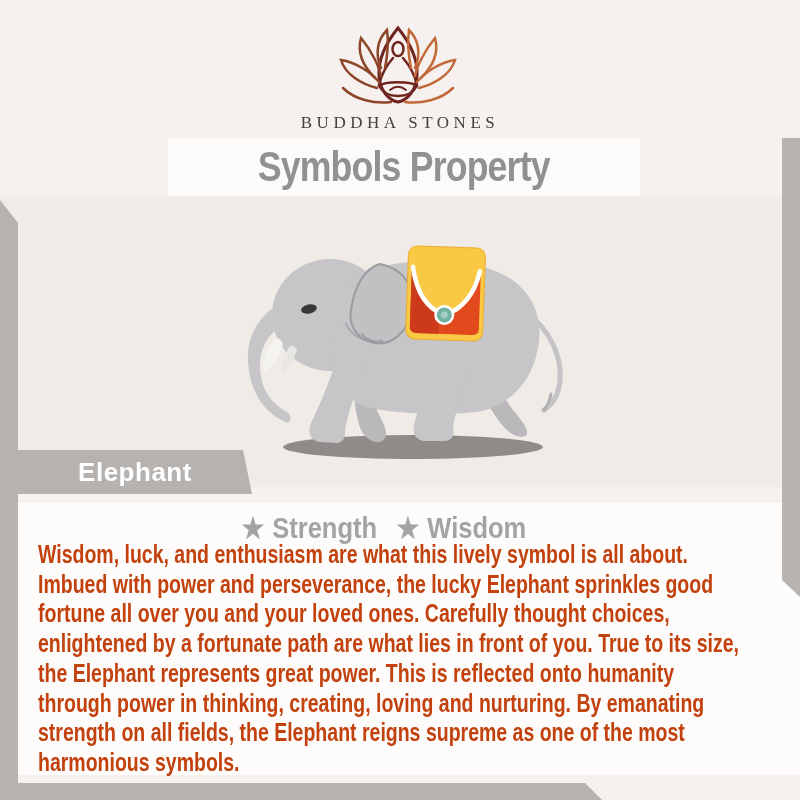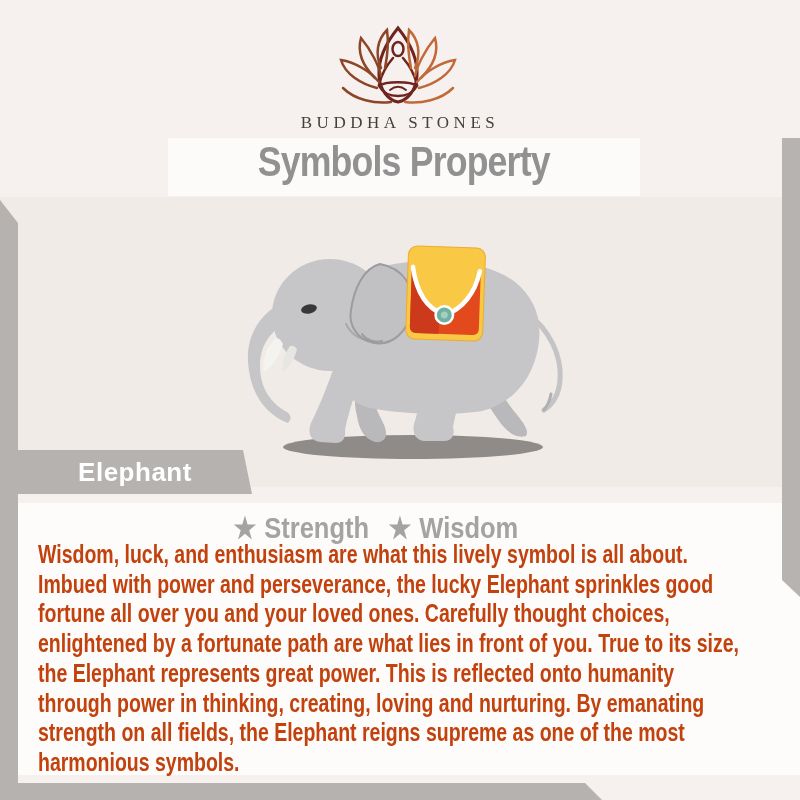--- a/index.html
+++ b/index.html
@@ -26,38 +26,38 @@
   
   .logo{position:absolute;left:333px;top:22px;width:130px;height:92px;}
   .brand-name{
     position:absolute;left:0;top:113px;width:800px;text-align:center;
     font-family:"Liberation Serif", serif;font-size:17px;letter-spacing:4.5px;
     color:#453f3b;font-weight:400;
   }
   
   .heading-box{
     position:absolute;left:168px;top:138px;width:472px;height:58px;background:#fdfbfa;
-    display:flex;align-items:flex-start;justify-content:center;
+    display:flex;align-items:center;justify-content:center;
   }
   .heading-box h1{
     margin:0;font-size:42px;font-weight:bold;color:#919191;letter-spacing:-1px;
     transform:scaleX(.85);transform-origin:center;white-space:nowrap;
   }
   
   .elephant-banner{
     position:absolute;left:18px;top:450px;width:234px;height:44px;background:#b5b2b0;
     clip-path:polygon(0 0,calc(100% - 9px) 0,100% 100%,0 100%);
     display:flex;align-items:center;justify-content:center;
   }
   .elephant-banner span{
     color:#ffffff;font-size:26px;font-weight:bold;letter-spacing:.5px;white-space:nowrap;
   }
   
   .traits{
-    position:absolute;left:0;top:510px;width:752px;height:36px;line-height:36px;
+    position:absolute;left:8px;top:510px;width:752px;height:36px;line-height:36px;
     text-align:center;color:#a3a3a3;font-weight:bold;font-size:29px;white-space:nowrap;
   }
   .traits .inner{display:inline-block;transform:scaleX(.88);transform-origin:center;}
   .trait{margin:0 11px;}
   .trait .star{margin-right:9px;}
   
   .description{position:absolute;left:38px;top:540px;width:760px;color:#c2410c;}
   .description .line{
     font-size:25px;font-weight:bold;line-height:29.7px;white-space:nowrap;
     transform:scaleX(.78);transform-origin:left center;

